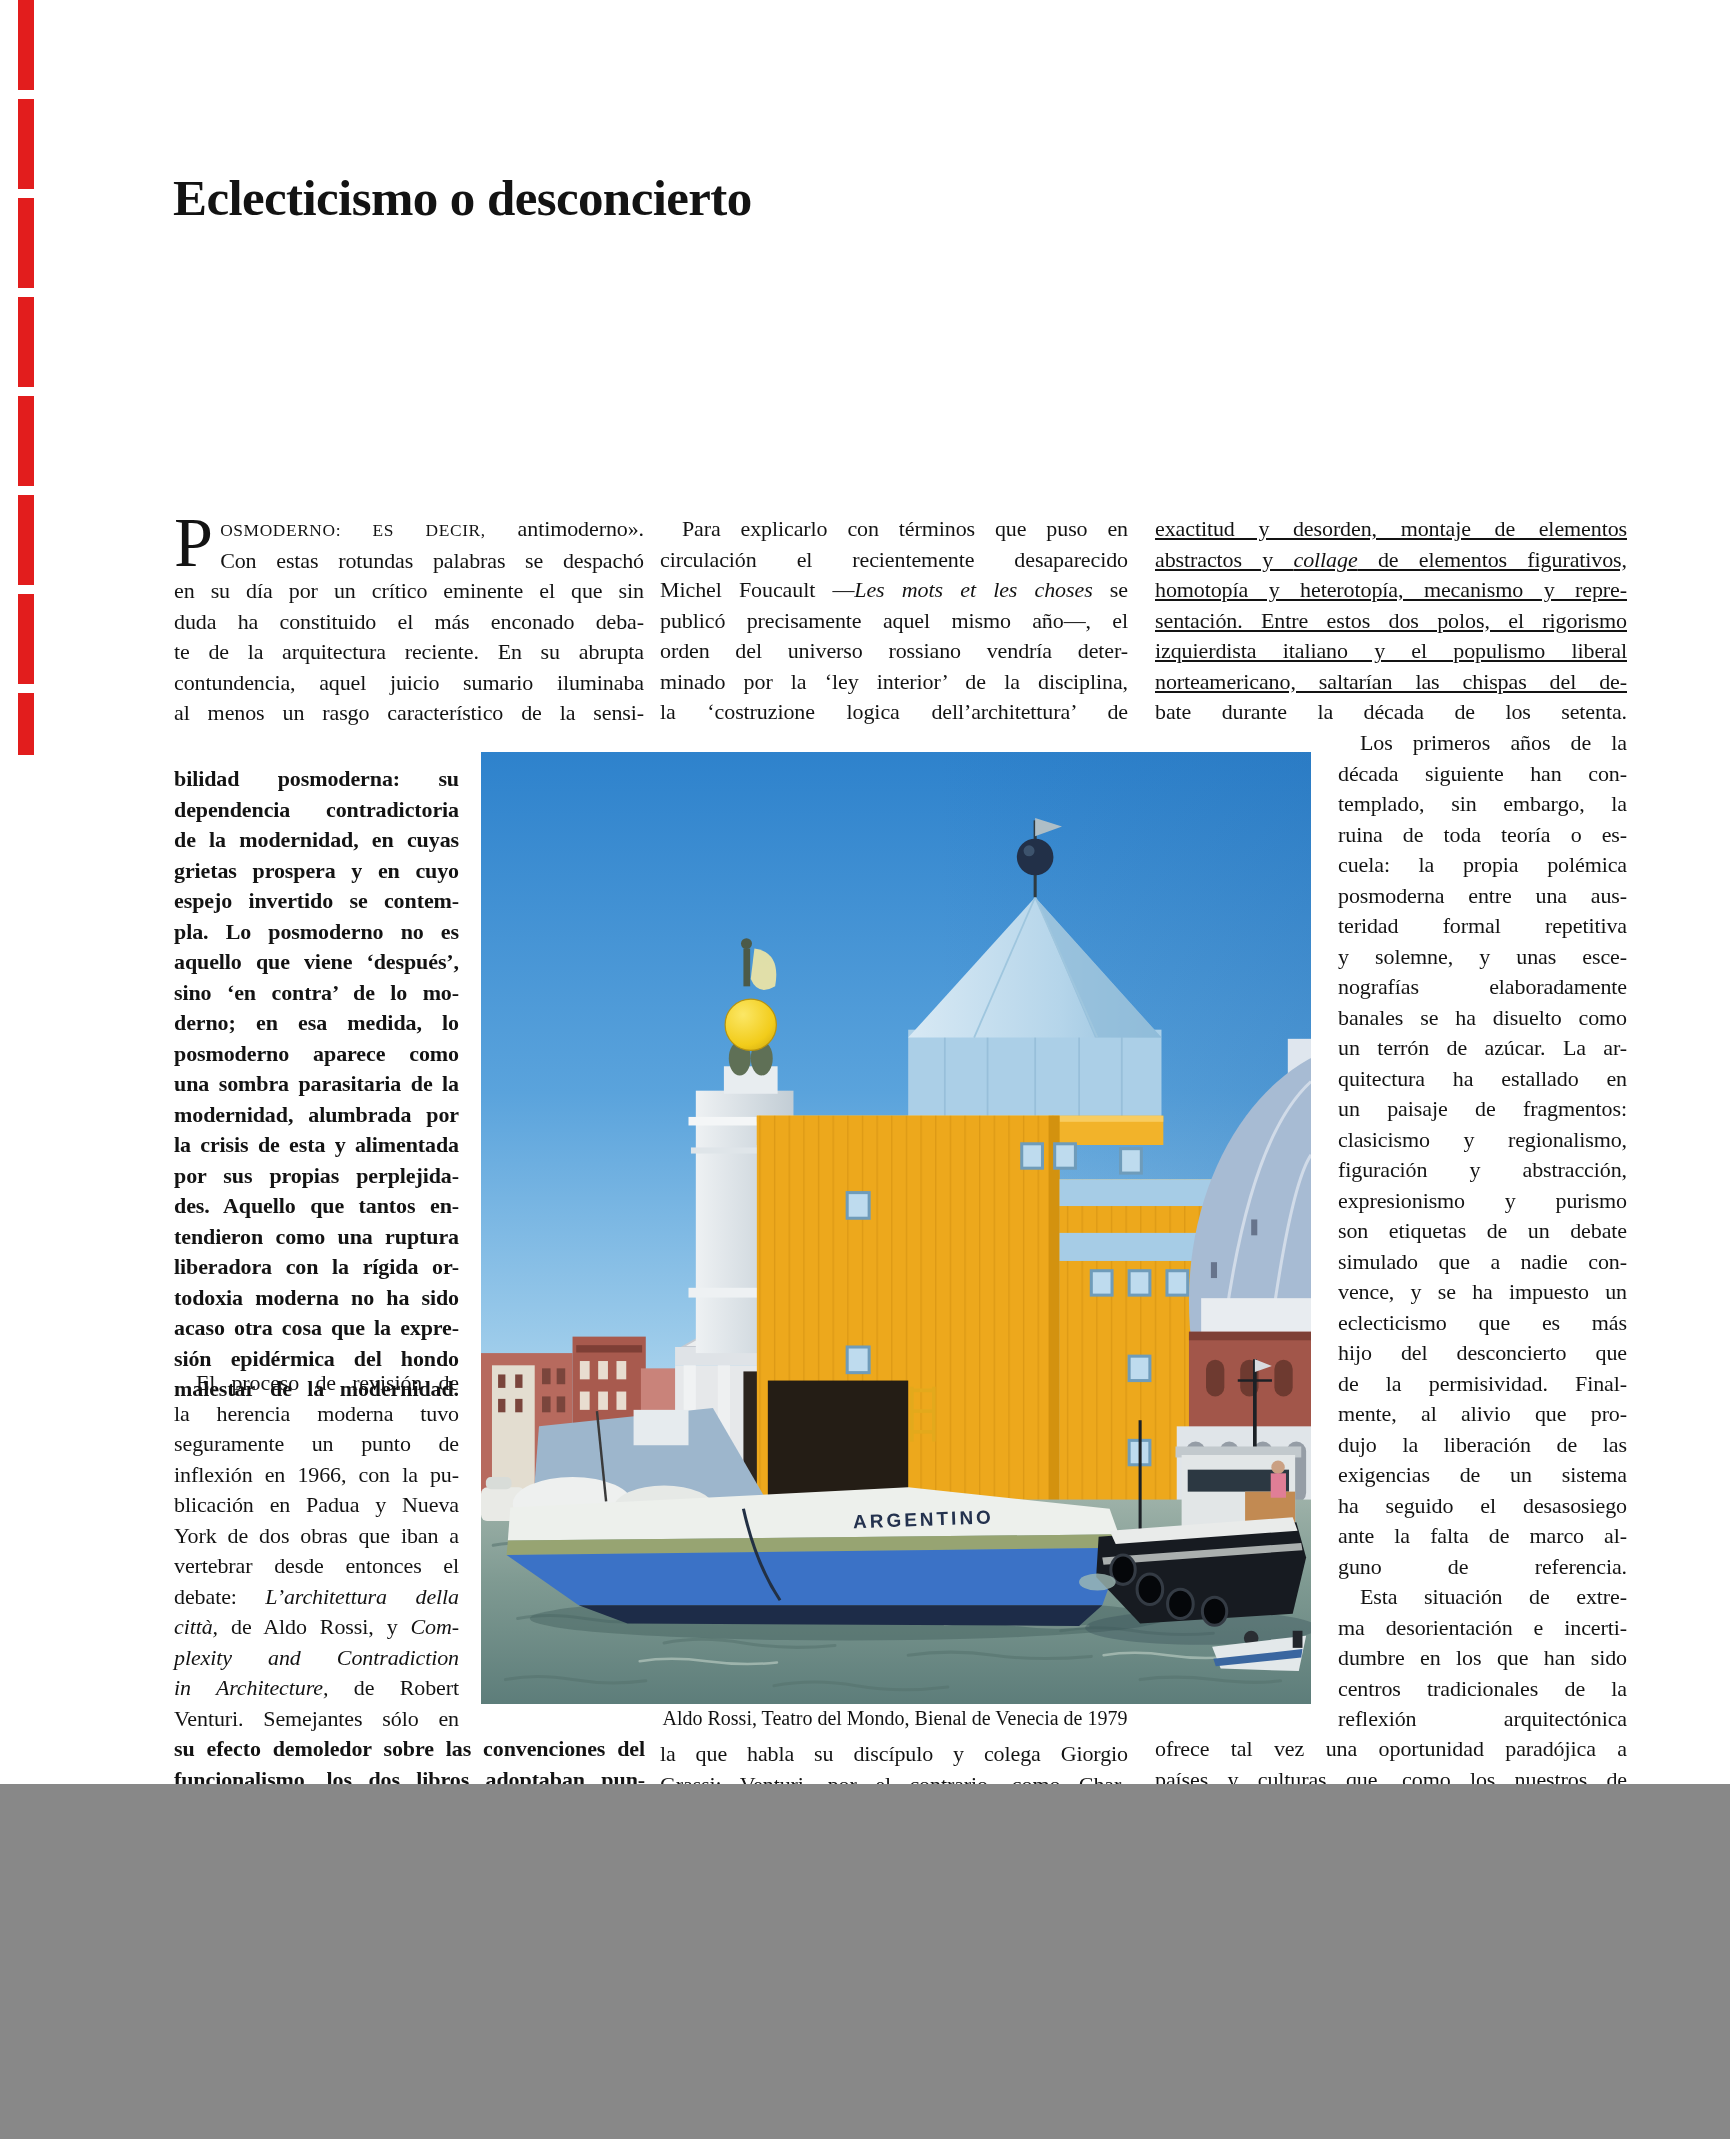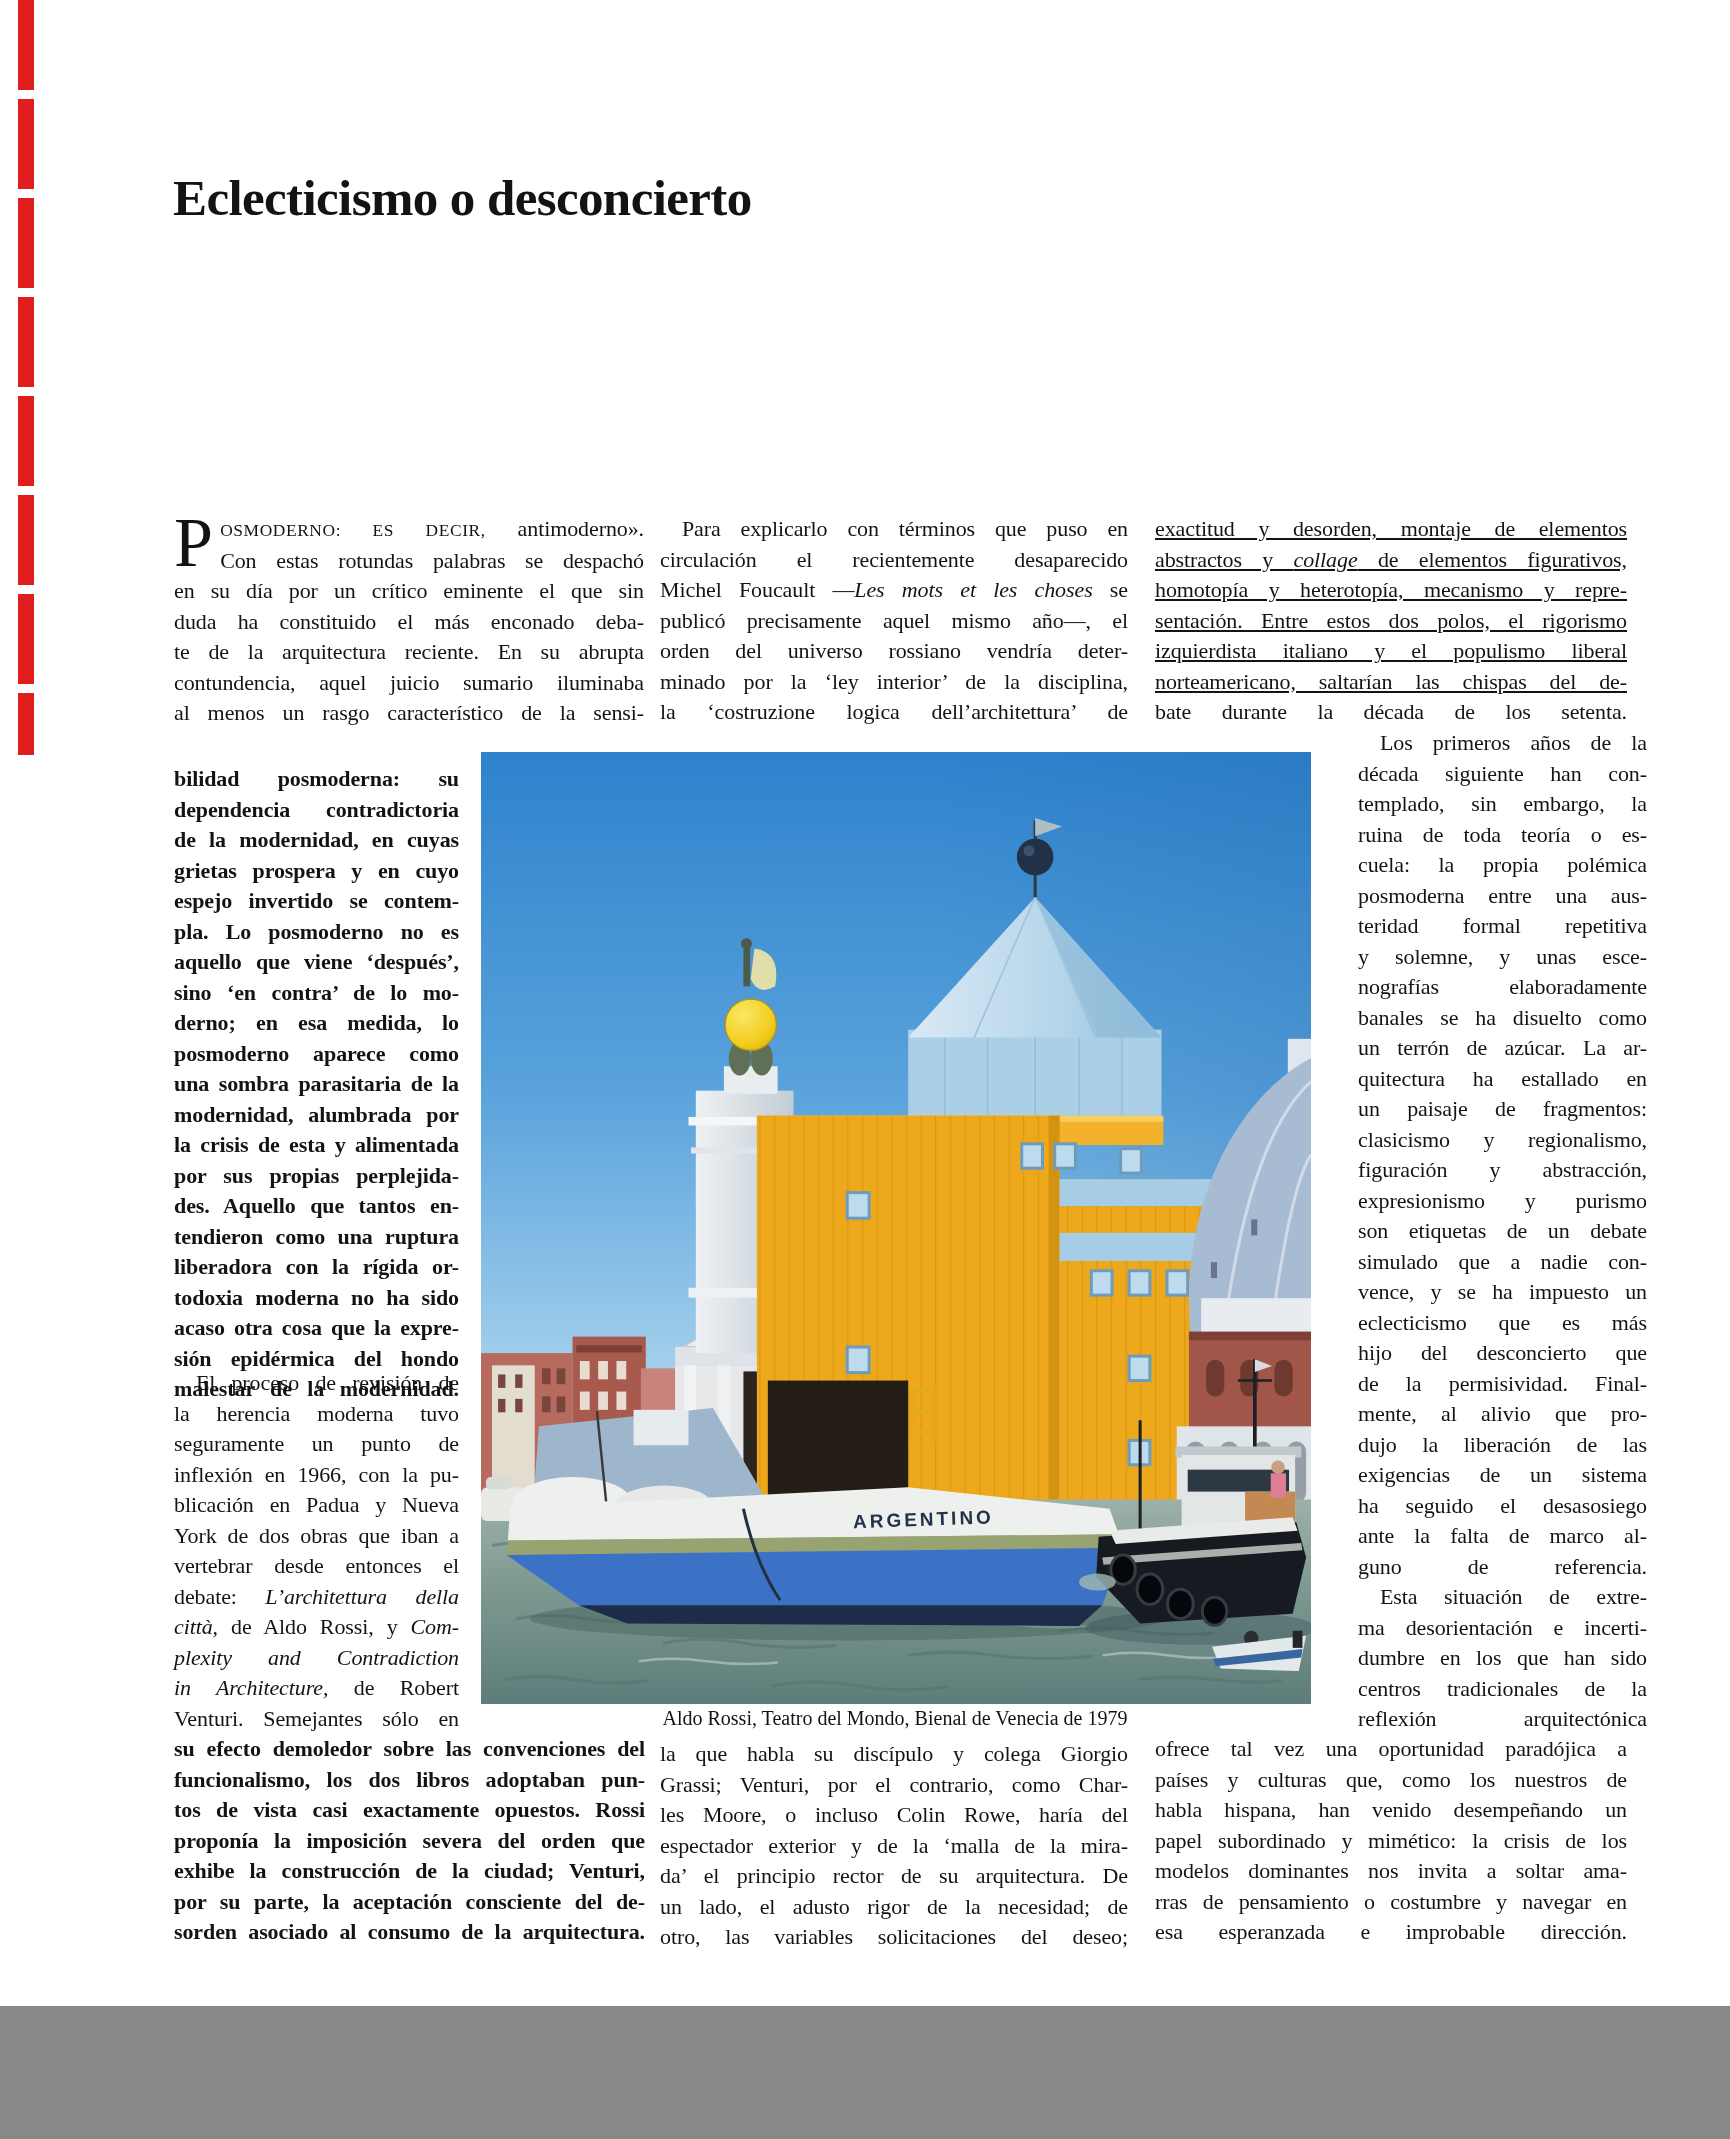--- a/index.html
+++ b/index.html
@@ -1,35 +1,35 @@
 <!DOCTYPE html>
 <html style="font-size:9.8px"><head>
 <meta charset="utf-8">
 <style>
   html,body{margin:0;padding:0;background:#888;}
-  .page{position:relative;width:1730px;height:2006px;background:#ffffff;overflow:hidden;
+  .page{position:relative;width:1730px;height:1784px;background:#ffffff;overflow:hidden;
         font-family:"Liberation Serif", serif;color:#131313;}
   .redbar{position:absolute;left:18.3px;top:0;width:16px;height:755px;
           background:repeating-linear-gradient(180deg,#e21d1d 0 90px,#ffffff 90px 99px);}
   .title{position:absolute;left:173px;top:135px;font-size:51px;font-weight:bold;
          letter-spacing:-0.6px;white-space:nowrap;}
   .subtitle{position:absolute;left:174px;top:194px;font-size:37px;font-style:italic;white-space:nowrap;}
   .tb{position:absolute;font-size:22px;line-height:30.5px;text-align:justify;text-align-last:justify;
       letter-spacing:-0.1px;}
   .tb .sc{font-size:17.4px;letter-spacing:0.6px;}
   .tb .ll{display:inline-block;width:100%;text-align:right;}
   .dropcap{float:left;font-size:70px;line-height:57px;height:59px;padding-right:7.3px;}
   .b-a{left:174px;top:514px;width:470px;}
   .b-b{left:174px;top:764px;width:285px;font-weight:bold;}
   .b-c{left:174px;top:1368px;width:285px;}
   .b-d{left:174px;top:1734px;width:471px;font-weight:bold;}
   .c2t{left:660px;top:514px;width:468px;}
   .c2b{left:660px;top:1739px;width:468px;}
   .c3t{left:1155px;top:514px;width:472px;text-decoration:underline;}
-  .c3n{left:1338px;top:728px;width:289px;margin-left:20px;}
+  .c3n{left:1338px;top:728px;width:289px;}
   .c3b{left:1155px;top:1734px;width:472px;}
   .photo{position:absolute;left:481px;top:752px;width:830px;height:952px;display:block;}
   .caption{position:absolute;left:590px;top:1707px;width:610px;font-size:20px;text-align:center;}
   .footer{position:absolute;left:174px;top:2026px;font-size:25px;}
   .footer .num{font-weight:bold;}
   .footer .sec{margin-left:14.6px;}
 </style>
 </head>
 <body>
 

